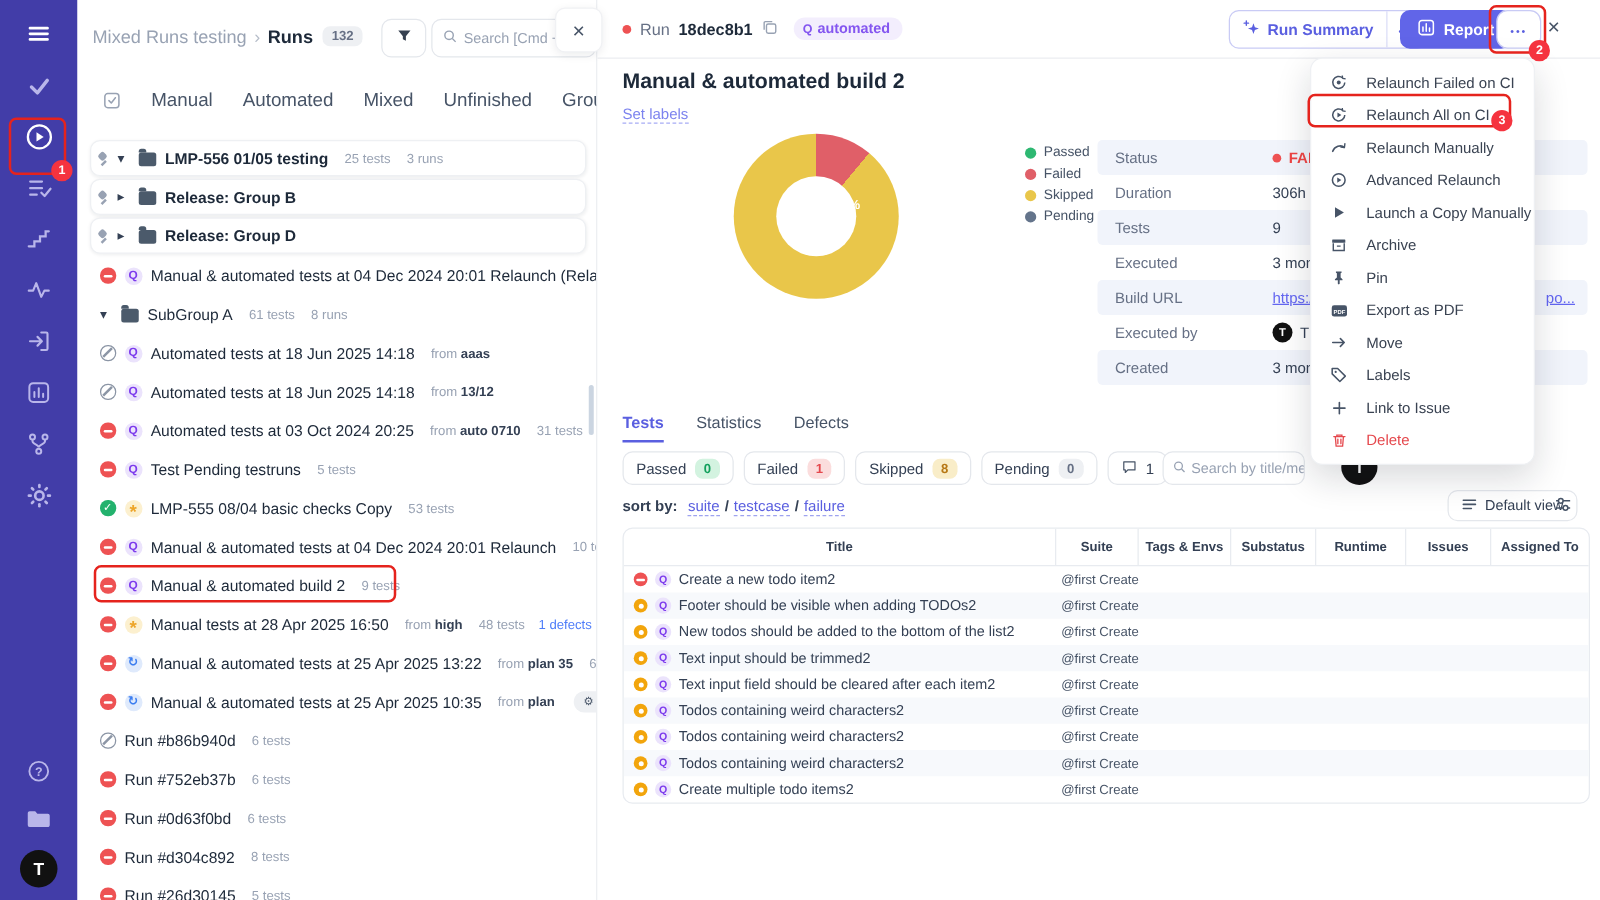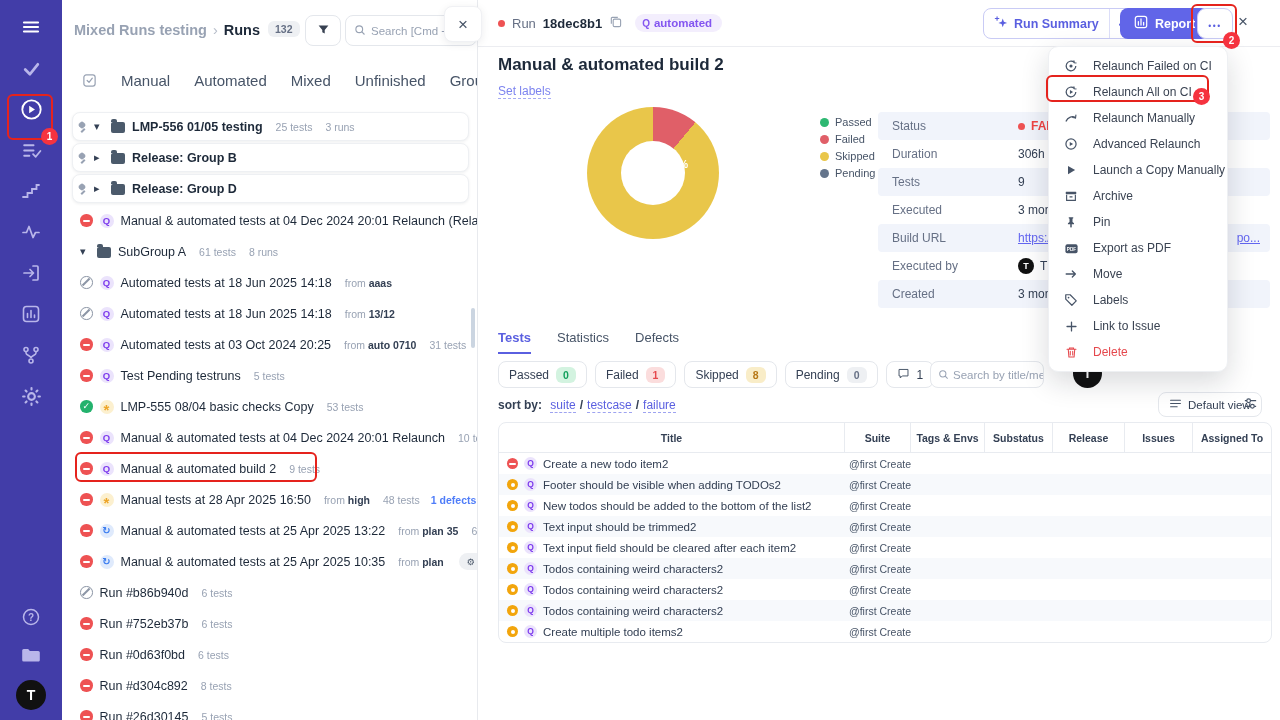--- a/index.html
+++ b/index.html
@@ -11,40 +11,40 @@
   .sidebar { position:absolute; left:0; top:0; width:62px; height:720px; background:#423da8; display:flex; flex-direction:column; }
   .sb-top { display:flex; flex-direction:column; align-items:center; gap:15px; padding-top:14px; }
   .sb-bot { margin-top:auto; display:flex; flex-direction:column; align-items:center; gap:12px; padding-bottom:10px; }
   .sb-ic { width:26px; height:26px; display:flex; align-items:center; justify-content:center; cursor:pointer; }
   .avatar-t { width:30px; height:30px; border-radius:50%; background:#111; color:#fff; font-weight:bold; font-size:14px; display:flex; align-items:center; justify-content:center; }
 
   
   .runs-panel { position:absolute; left:62px; top:0; width:416px; height:720px; background:#fff; border-right:1px solid #e8eaee; overflow:hidden; }
   .rp-header { position:relative; height:60px; }
   .breadcrumb { position:absolute; left:12px; top:21px; font-size:14.5px; white-space:nowrap; }
-  .bc-project { color:#98a2b3; font-weight:bold;margin-top:18px; }
+  .bc-project { color:#98a2b3; font-weight:normal;margin-top:18px; }
   .bc-sep { color:#b6bdc9; margin:0 6px; }
   .bc-page { color:#1d2939; font-weight:bold; }
   .bc-count { display:inline-block; margin-left:8px; background:#eef0f3; color:#667085; font-size:10.5px; font-weight:bold; border-radius:6px; padding:2px 7px; vertical-align:2px; }
   .filter-btn { position:absolute; left:243px; top:15px; width:36px; height:31px; border:1px solid #e4e7ec; border-radius:8px; display:flex; align-items:center; justify-content:center; background:#fff; cursor:pointer; }
   .rp-search { position:absolute; left:283px; top:15px; width:132px; height:31px; border:1px solid #e4e7ec; border-radius:8px; background:#fff; display:flex; align-items:center; padding-left:8px; gap:5px; }
   .rp-search input, .search-sm input { border:none; outline:none; font-size:11.5px; color:#344054; width:100%; font-family:inherit; background:transparent; }
   .rp-search input::placeholder, .search-sm input::placeholder { color:#98a2b3; }
   .rp-tabs { position:absolute; left:0; top:60px; width:100%; height:40px; display:flex; align-items:center; gap:24px; padding-left:20px; white-space:nowrap; }
   .rp-tab { font-size:15px; color:#475467; cursor:pointer; }
   .rp-tab.pill-green { background:#d2f5e3; color:#199b59; border-radius:12px; padding:4px 10px; font-weight:bold; }
   .rp-list { position:absolute; left:0; top:100px; right:0; bottom:0; padding-top:12px; overflow:hidden; }
   .run-row { height:31px; display:flex; align-items:center; gap:7px; padding-left:18px; white-space:nowrap; overflow:hidden; cursor:pointer; }
   .run-row.style-card { height:29px; margin:0 8px 2px 10px; padding-left:4px; background:#fff; border:1px solid #eef0f3; border-radius:8px; box-shadow:0 1px 3px rgba(16,24,40,.07); }
   .rr-title { font-size:12.5px; color:#1d2939; }
   .style-card .rr-title { font-weight:bold; }
   .rr-meta { font-size:10.5px; color:#98a2b3; margin-left:6px; }
   .rr-from { font-size:10.5px; color:#98a2b3; margin-left:6px; }
   .rr-from b { color:#344054; }
-  .rr-defects { font-size:10.5px; color:#4f7df9; margin-left:4px;font-weight:bold; }
+  .rr-defects { font-size:10.5px; color:#4f7df9; margin-left:4px; }
   .rr-env { font-size:10px; color:#475467; background:#eef0f3; border-radius:10px; padding:3px 8px; margin-left:8px; }
   .rr-env::before { content:"⚙ "; font-size:9px; }
   .chev { font-size:11px; color:#344054; width:10px; flex:none; cursor:pointer; }
   .chevron-down::before { content:"▾"; }
   .chevron-right::before { content:"▸"; }
   .pin-ic { width:10px; height:13px; position:relative; flex:none; }
   .pin-ic::before { content:""; position:absolute; left:2px; top:2px; width:6px; height:6px; background:#98a2b3; border-radius:2px; transform:rotate(45deg); }
   .pin-ic::after { content:""; position:absolute; left:5px; top:8px; width:2px; height:5px; background:#98a2b3; transform:rotate(45deg); }
   
   .st { width:12.5px; height:12.5px; border-radius:50%; position:relative; flex:none; }
@@ -643,21 +643,21 @@
           <circle cx="6" cy="5" r="2" fill="#fff" stroke="#475467" stroke-width="1.3"></circle>
           <circle cx="10" cy="11" r="2" fill="#fff" stroke="#475467" stroke-width="1.3"></circle>
         </svg></span>
 
     <div class="t-wrap">
       <div class="t-head">
         <div>Title</div>
         <div>Suite</div>
         <div>Tags &amp; Envs</div>
         <div>Substatus</div>
-        <div>Release</div>
+        <div>Runtime</div>
         <div>Issues</div>
         <div>Assigned To</div>
       </div>
       <div>
 
           <div class="t-row">
             <div class="tc-title">
               <span class="st status-failed"></span>
               <span class="kind kind-automated"></span>
               <span>Create a new todo item2</span>

